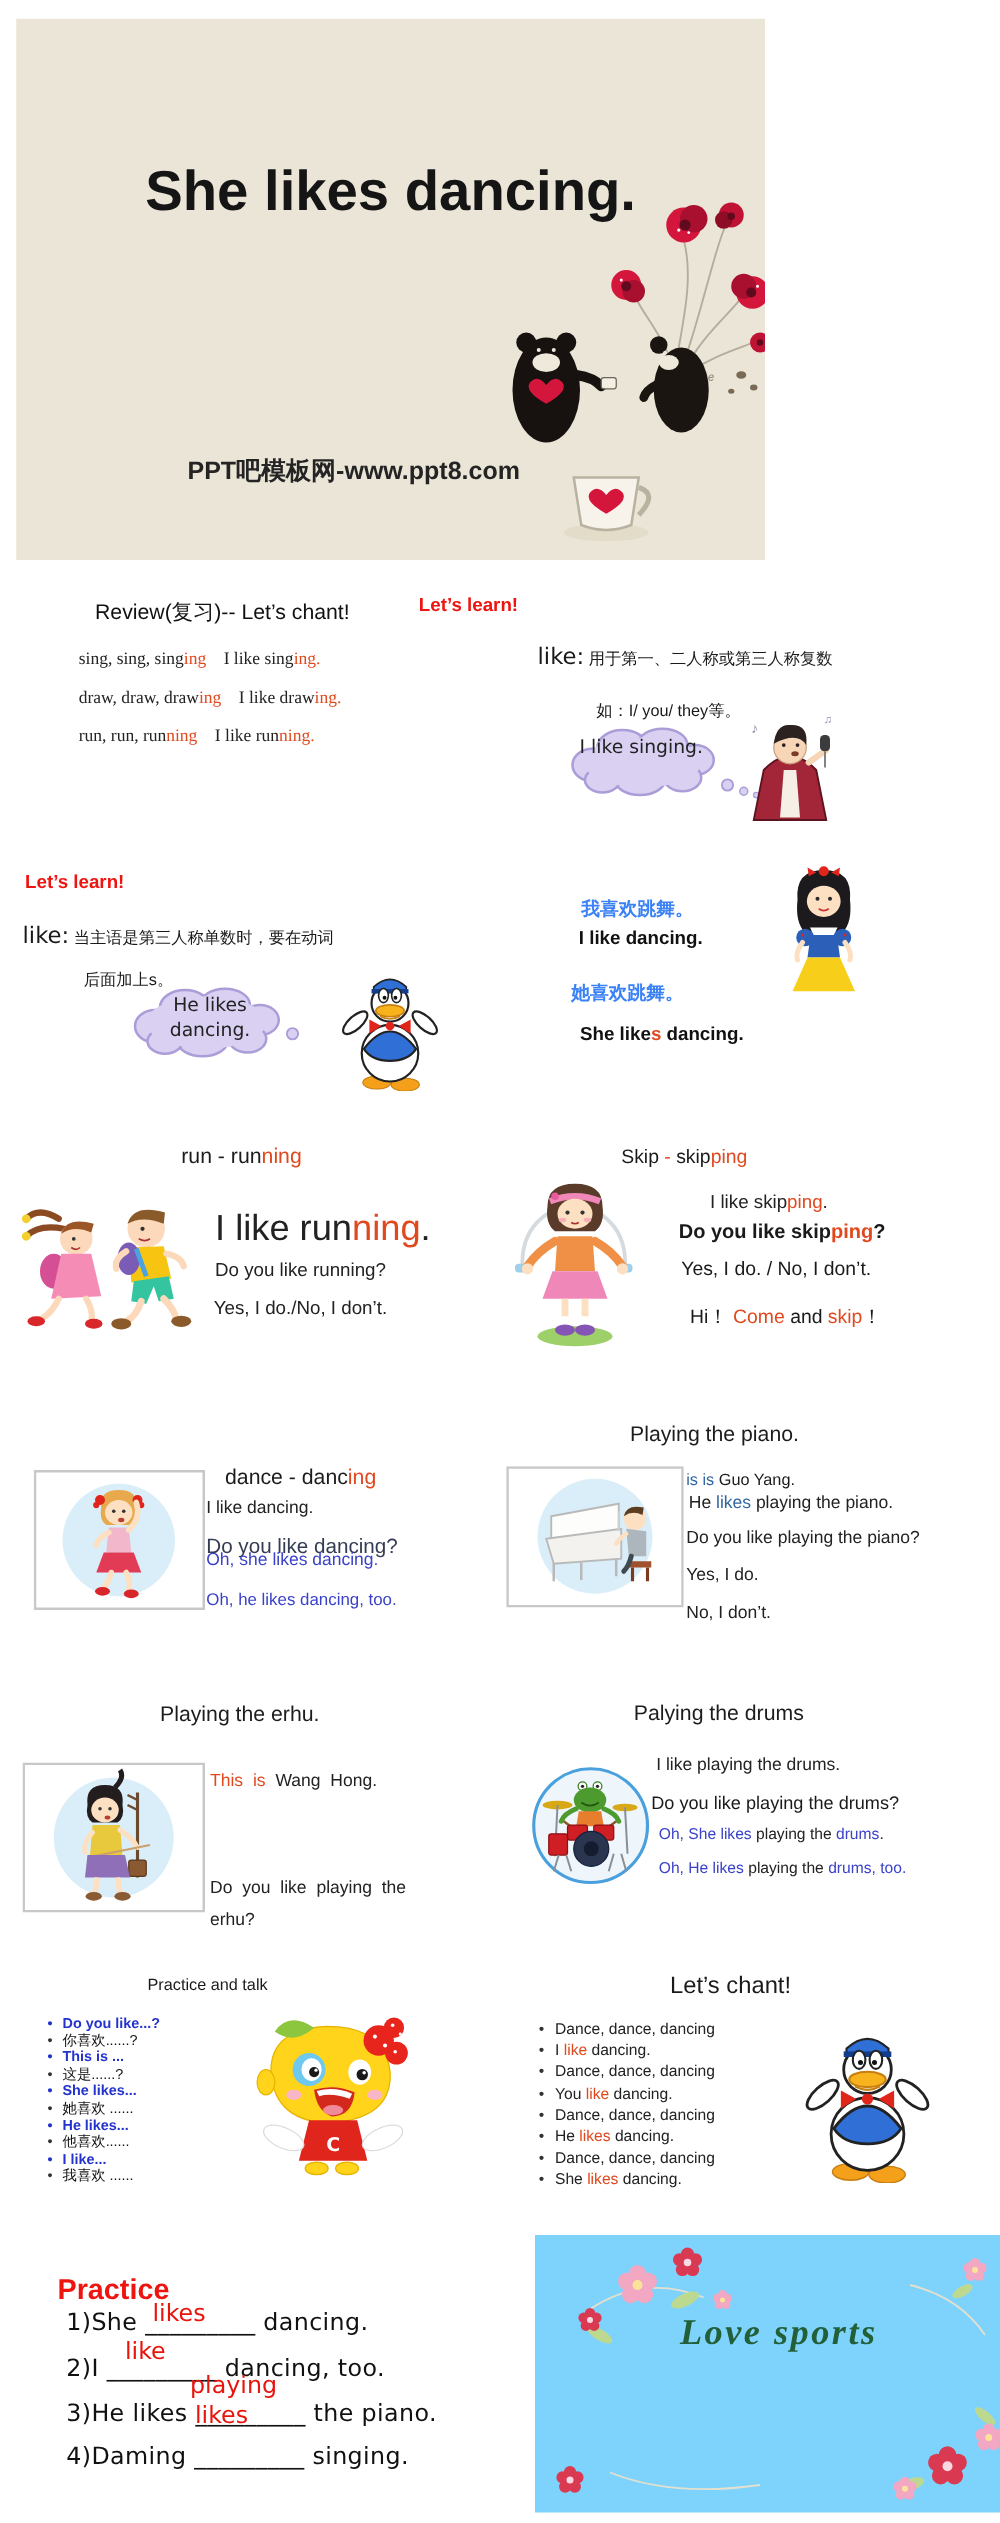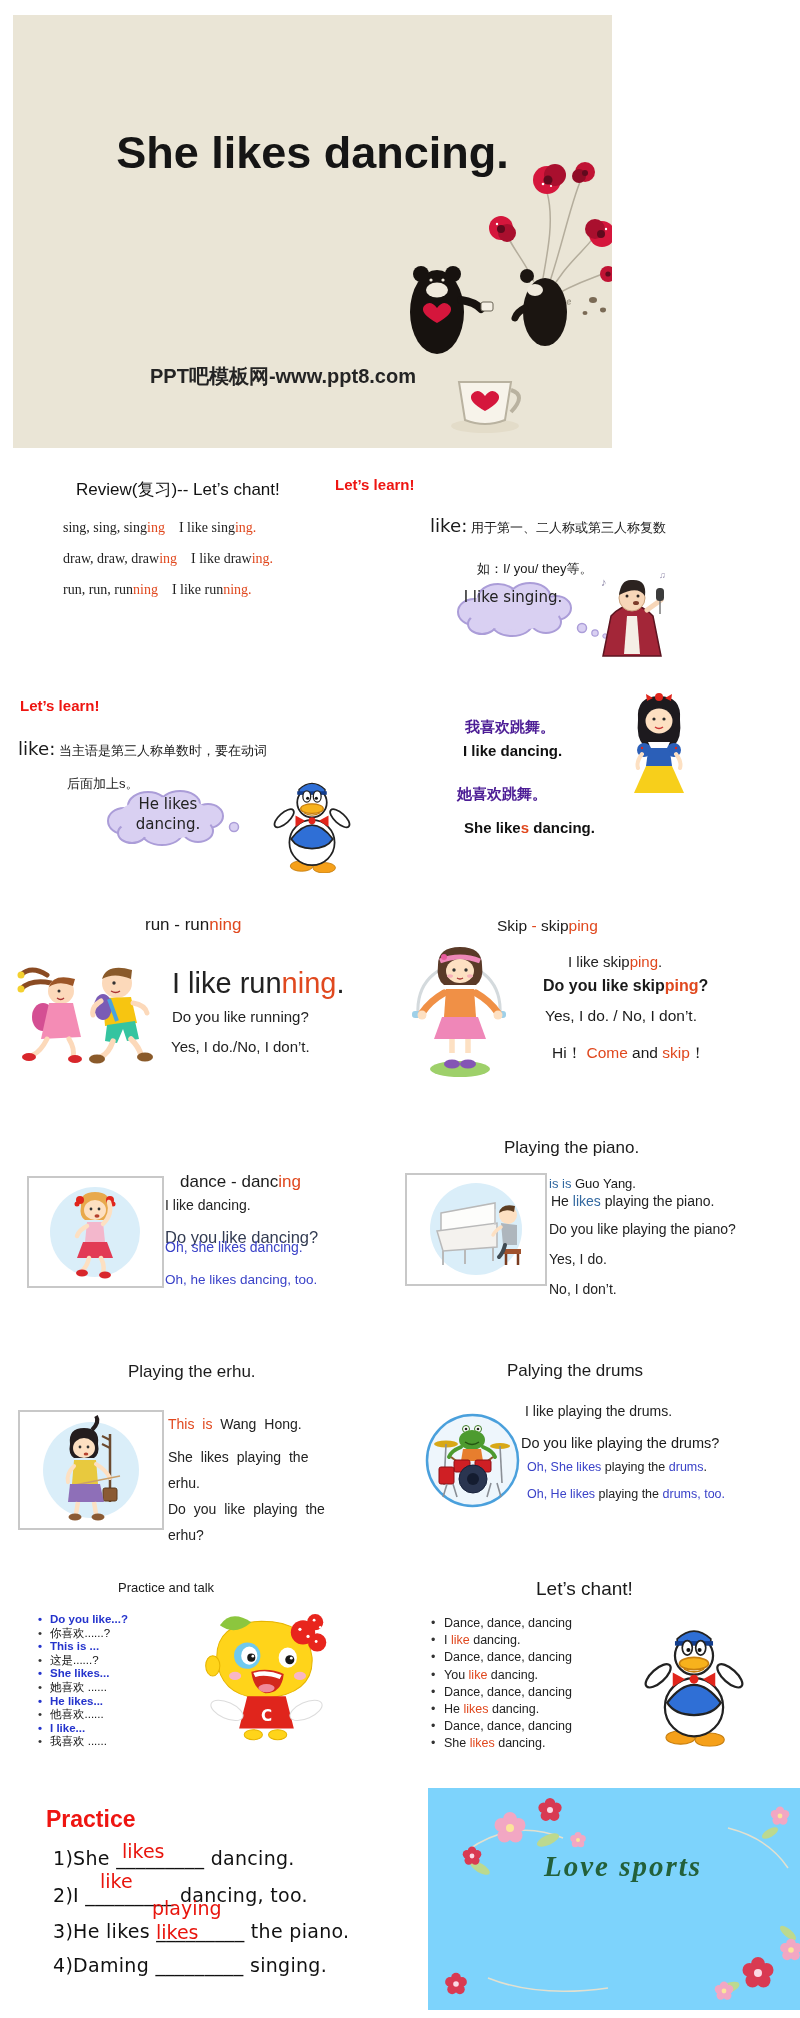--- a/index.html
+++ b/index.html
@@ -30,21 +30,21 @@
   .main-title { color:#151515; font-weight:700; font-size:45px; }
   .watermark { color:#242424; font-weight:700; font-size:20px; }
 
   .red-title { color:#ee1511; font-weight:700; font-size:15px; }
   .sec-title { font-size:17px; color:#1c1c1c; }
   .review-title { font-size:17px; color:#111; }
   .review-line { font-size:14px; line-height:31px; color:#222; }
   .cn { font-size:13px; }
   .bubble-text { font-size:15px; color:#222; text-align:center; line-height:1.3; }
 
-  .zh-bold { font-weight:700; font-size:15px; color:#4c1d95; }
+  .zh-bold { font-weight:700; font-size:15px; color:#3b82f6; }
   .en-bold { font-weight:700; font-size:15px; color:#111; }
 
   .big-line { font-size:29px; color:#222; }
   .std { font-size:15px; color:#222; }
   .std-s { font-size:14px; color:#222; }
   .std-xs { font-size:12.5px; color:#222; }
 
   .ptalk-li { font-size:11.5px; line-height:13.6px; list-style:none; position:relative; padding-left:14px; color:#111; font-weight:700;}
   .ptalk-li::before { content:"•"; position:absolute; left:2px; color:#333; }
   .ptalk-li.blue::before { color:#2433cc; }
@@ -399,21 +399,20 @@
       <path d="M78 54 q10 6 14 14" stroke="#fde0c2" stroke-width="4" fill="none" stroke-linecap="round"></path>
       <path d="M56 56 q-8 8 -6 16" stroke="#fde0c2" stroke-width="4" fill="none" stroke-linecap="round"></path>
       <line x1="52" y1="76" x2="102" y2="66" stroke="#caa06a" stroke-width="1.5"></line>
       <path d="M52 74 L82 74 L86 92 L50 92 Z" fill="#8e6fb8"></path>
       <path d="M60 92 L58 104 M76 92 L78 104" stroke="#fde0c2" stroke-width="4.5"></path>
       <ellipse cx="57" cy="107" rx="6.5" ry="3.5" fill="#8a5a33"></ellipse>
         <ellipse cx="80" cy="107" rx="6.5" ry="3.5" fill="#8a5a33"></ellipse>
     </svg>
 
     <div class="abs std-s" style="left:168px; top:66px; word-spacing:4px;"><span class="c-a">This is</span><span>  Wang  Hong.</span></div>
-    <div class="abs std-s" style="left:168px; top:94px; width:172px; line-height:26px; word-spacing:4px;">She  likes  playing  the erhu.</div>
     <div class="abs std-s" style="left:168px; top:146px; width:176px; line-height:26px; word-spacing:4px;">Do  you  like  playing the erhu?</div>
   </section>
 
   <section class="abs" style="left:400px; top:1350px; width:400px; height:175px;">
     <div class="abs sec-title" style="left:107px; top:11px;">Palying  the drums</div>
 
     <svg class="abs" style="left:25px; top:63px;" width="95" height="95" viewBox="0 0 95 95">
       <circle cx="47.5" cy="47.5" r="45.5" fill="#eef6fc" stroke="#4aa0dc" stroke-width="2.5"></circle>
       <ellipse cx="21" cy="31" rx="12" ry="3.5" fill="#d8a816"></ellipse>
       <line x1="21" y1="31" x2="19" y2="72" stroke="#8a8f96" stroke-width="1.6"></line>
@@ -507,21 +506,21 @@
       <li class="chant-li"><span>Dance, dance, dancing</span></li>
       <li class="chant-li"><span>She  </span><span class="c-a">likes</span><span> dancing.</span></li>
     </ul>
 
     <svg class="abs" style="left:238px; top:47px;" width="112" height="140" viewBox="0 0 100 115">
       <use href="#sym-duck"></use>
     </svg>
   </section>
 
   <section class="abs" style="left:0; top:1790px; width:400px; height:220px;">
-    <div class="abs pb-title" style="left:46px; top:16px;text-align:right;">Practice</div>
+    <div class="abs pb-title" style="left:46px; top:28px;text-align:right;">Practice</div>
 
     <div class="abs comic pb-line" style="left:53px; top:57px;">1)She _________ dancing.</div>
     <div class="abs comic pb-line" style="left:53px; top:94px;">2)I _________ dancing, too.</div>
     <div class="abs comic pb-line" style="left:53px; top:130px;">3)He likes _________ the piano.</div>
     <div class="abs comic pb-line" style="left:53px; top:164px;">4)Daming _________ singing.</div>
 
     <div class="abs comic pb-ans" style="left:122px; top:50px;">likes</div>
     <div class="abs comic pb-ans" style="left:100px; top:80px;">like</div>
     <div class="abs comic pb-ans" style="left:152px; top:107px;">playing</div>
     <div class="abs comic pb-ans" style="left:156px; top:131px;">likes</div>

